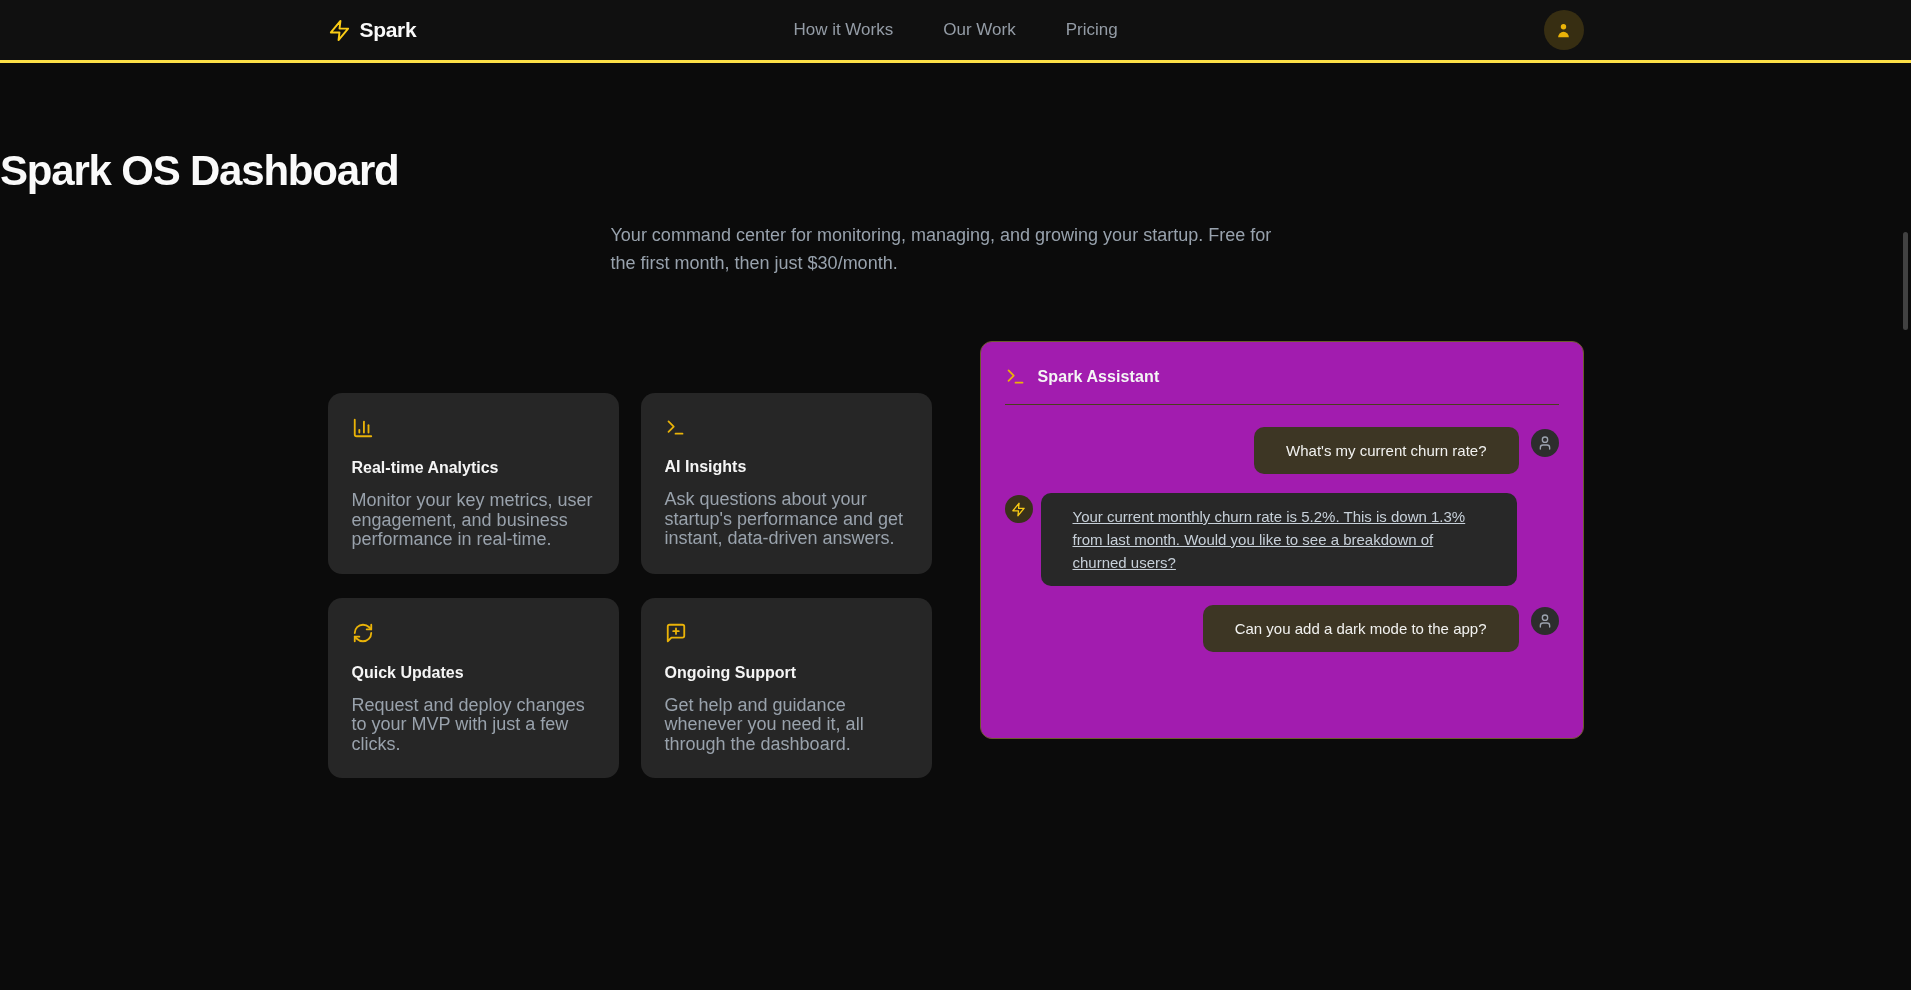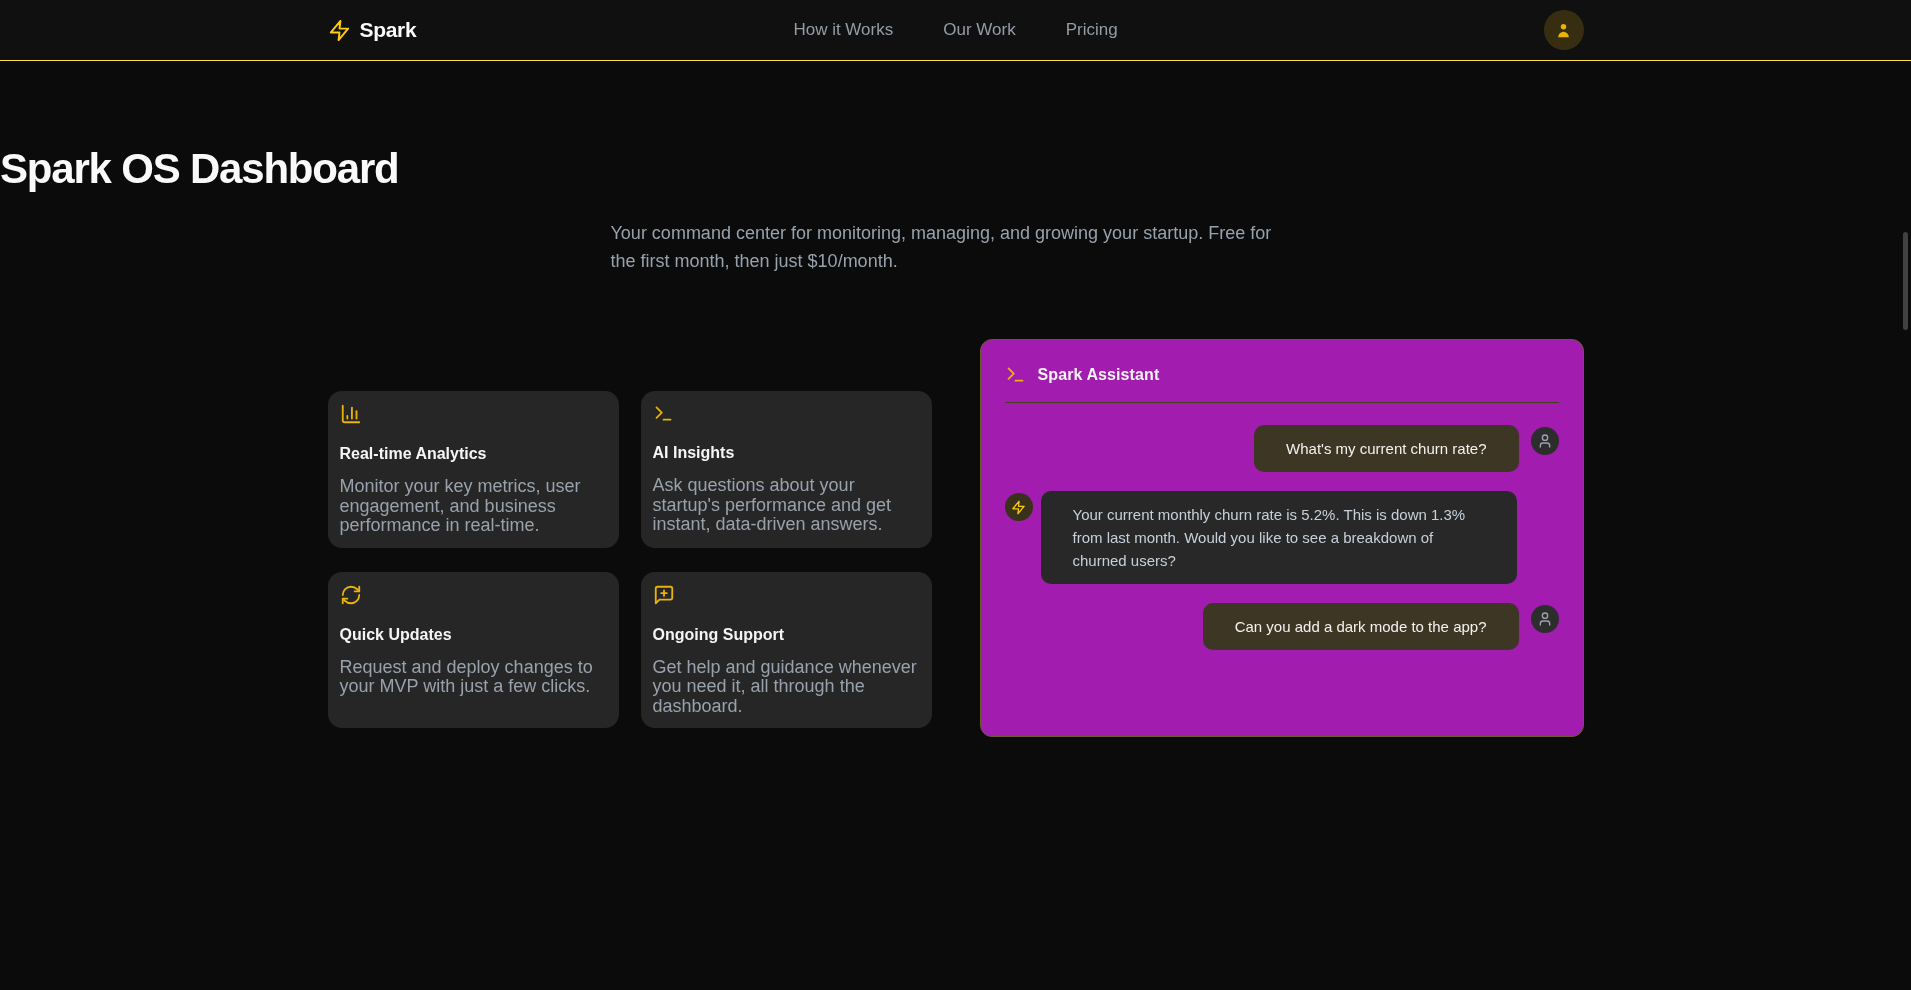--- a/index.html
+++ b/index.html
@@ -6,21 +6,21 @@
   html,body { width:1911px; height:990px; }
   body {
     background:#0b0b0b;
     font-family:"Liberation Sans", sans-serif;
     overflow:hidden;
     position:relative;
   }
   svg { display:block; }
 
   
-  .nav { height:60px; background:#101010; border-bottom:1px solid #fde047; }
+  .nav { height:60px; background:#101010; border-bottom:3px solid #fde047; }
   .container { width:1256px; margin:0 auto; }
   .nav-inner { display:flex; align-items:center; height:60px; position:relative; }
   .brand { display:flex; align-items:center; gap:9px; cursor:pointer; }
   .brand .logo-icon { color:var(--accent-bright); }
   .brand-name { color:#fafafa; font-size:21px; font-weight:bold; letter-spacing:-0.3px; }
   .nav-links { position:absolute; left:50%; transform:translateX(-50%); display:flex; gap:50px; }
   .nav-link { color:#949ca6; font-size:17px; text-decoration:none; cursor:pointer; }
   .nav-avatar {
     margin-left:auto; width:40px; height:40px; border-radius:50%;
     background:#372e12; border:none; cursor:pointer;
@@ -29,42 +29,42 @@
 
   
   .hero { padding-top:84px; }
   .hero-title { font-size:42px; font-weight:bold; letter-spacing:-1.2px; color:#fafafa; line-height:48px; }
   .hero-subtitle { margin:26px auto 0; max-width:690px; font-size:18px; line-height:28px; color:#98a2ad; }
 
   
   .main-row { display:flex; gap:48px; margin-top:64px; align-items:flex-start; }
 
   .features { width:604px; margin-top:52px; display:grid; grid-template-columns:1fr 1fr; gap:24px 22px; }
-  .card { background:#262626; border-radius:14px; padding:12px; }
+  .card { background:#262626; border-radius:14px; padding:24px; }
   .card .feature-icon { color:var(--accent); }
   .card h3 { margin-top:20px; font-size:16px; font-weight:bold; color:#f5f5f5; }
   .card p { margin-top:14px; font-size:18px; line-height:19.5px; color:#99a2ac; }
 
   
   .panel {
     flex:1; box-sizing:border-box; height:398px;
     background:#a21caf; border:1px solid var(--panel-border);
     border-radius:12px; padding:24px;
   }
   .panel-header { display:flex; align-items:center; gap:12px; }
   .panel-header .terminal-icon { color:var(--accent); }
   .panel-title { font-size:16px; font-weight:bold; color:#f5f5f5; letter-spacing:0.1px; }
   .panel-divider { height:1px; background:#48401d; margin-top:17px; }
 
   .messages { margin-top:22px; display:flex; flex-direction:column; gap:19px; }
   .msg { display:flex; gap:8px; align-items:flex-start; }
   .msg.user { justify-content:flex-end; gap:12px; }
   .bubble { border-radius:10px; padding:12px 32px; font-size:15px; line-height:23px; }
   .bubble.user { background:var(--user-bubble); color:#f2f2f0; white-space:nowrap; }
-  .bubble.assistant { background:#282828; color:#c7d0d9; max-width:412px; }
+  .bubble.assistant { background:#282828; color:#c7d0d9; max-width:412px;text-decoration:underline; }
   .chat-avatar {
     width:28px; height:28px; border-radius:50%; flex:none; margin-top:2px;
     display:flex; align-items:center; justify-content:center;
   }
   .chat-avatar.assistant { background:#39311a; color:var(--accent-bright); }
   .chat-avatar.user { background:#2d2d2d; color:#9ca3af; }
 
   
   .scroll-thumb {
     position:absolute; right:3px; top:232px; width:5px; height:98px;
@@ -95,21 +95,21 @@
             <circle cx="12" cy="7.2" r="3.4"></circle>
             <path d="M5.2 20.5a6.8 6.8 0 0 1 13.6 0z"></path>
           </svg>
         </span>
     </button>
   </div>
 </header>
 
 <section class="hero">
   <h1 class="hero-title">Spark OS Dashboard</h1>
-  <p class="hero-subtitle">Your command center for monitoring, managing, and growing your startup. Free for the first month, then just $10/month.</p>
+  <p class="hero-subtitle">Your command center for monitoring, managing, and growing your startup. Free for the first month, then just $30/month.</p>
 </section>
 
 <section class="container main-row">
   <div class="features">
   <div class="card">
     <span class="feature-icon"><svg width="22" height="22" fill="none" stroke="currentColor" stroke-width="2" stroke-linecap="round" stroke-linejoin="round" viewBox="0 0 24 24">
             <path d="M3 3v16a2 2 0 0 0 2 2h16"></path>
             <path d="M18 17V9"></path>
             <path d="M13 17V5"></path>
             <path d="M8 17v-3"></path>

